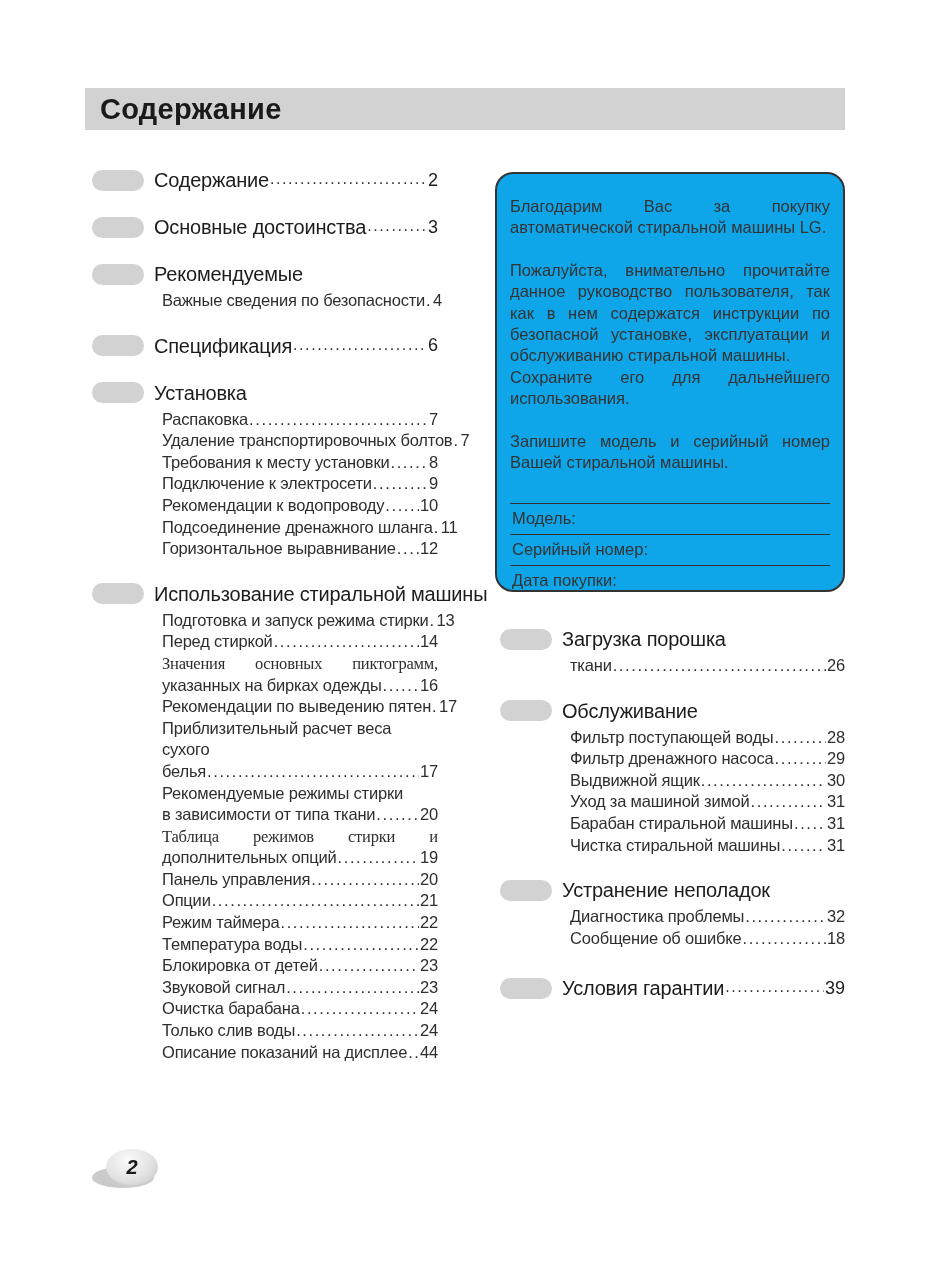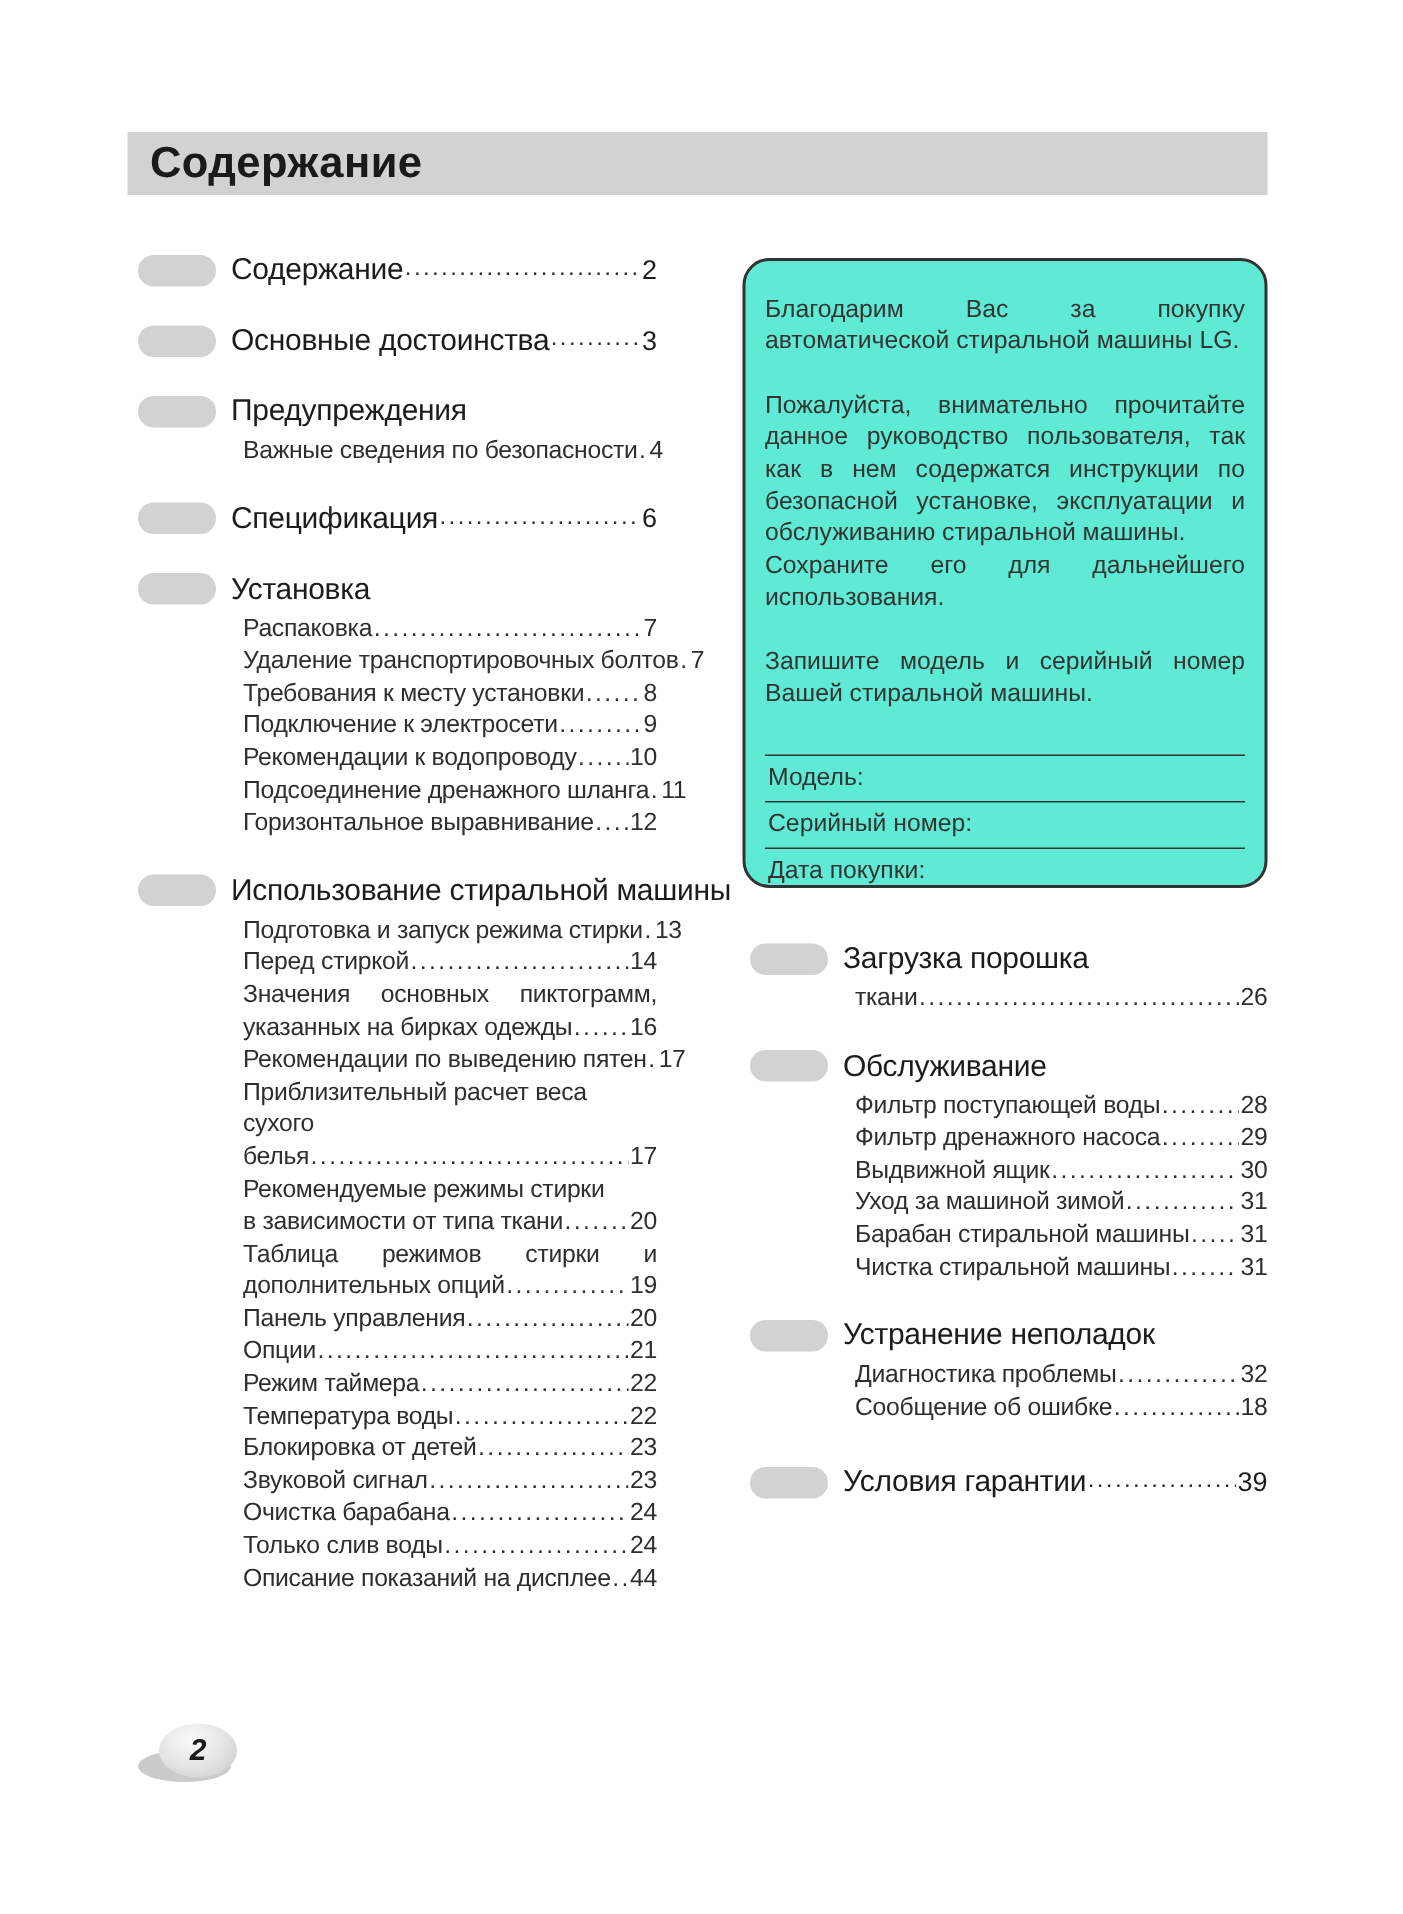--- a/index.html
+++ b/index.html
@@ -47,39 +47,39 @@
     letter-spacing: -0.2px; white-space: nowrap;
   }
   .sec-head .dots { margin-bottom: 2px; }
   .sec-pg { font-size: 18px; color: #1c1c1c; }
 
   .entries { padding-left: 70px; }
   #right-sections .entries { padding-left: 70px; }
 
   .entry { font-size: 16.5px; line-height: 21.6px; color: #2e2e2e; letter-spacing: -0.2px; }
   .entry .mid { }
-  .entry .mid.justify { text-align: justify; text-align-last: justify; }
+  .entry .mid.justify { text-align: justify; text-align-last: justify; font-family: Liberation Serif, serif; }
   .last-line { display: flex; align-items: flex-start; white-space: nowrap; }
   .etext { flex: none; }
   .dots {
     flex: 1 1 auto; min-width: 6px;
     overflow: hidden; white-space: nowrap;
     margin: 0 1px;
   }
   .dots::after {
     content: "....................................................................................................................";
     letter-spacing: 1.6px; color: #2e2e2e;
   }
   .pgnum { flex: none; }
 
   
   #info-box {
     position: absolute; left: 495px; top: 172px;
     width: 350px; height: 420px; box-sizing: border-box;
-    background: #5eead4;
+    background: #0ea5e9;
     border: 2px solid #333333;
     border-radius: 18px;
     padding: 22px 13px 0 13px;
     overflow: hidden;
   }
   .box-p {
     font-size: 16.5px; line-height: 21.4px; color: #333333;
     text-align: justify; margin: 0 0 21px 0;
   }
   .box-p.no-gap { margin-bottom: 0; }
@@ -125,21 +125,21 @@
       <div class="sec-head">
         <span class="pill"></span>
         <span class="sec-title">Основные достоинства</span>
         <span class="dots"></span>
         <span class="pgnum sec-pg">3</span>
       </div>
     </div>
     <div class="section">
       <div class="sec-head">
         <span class="pill"></span>
-        <span class="sec-title">Предупреждения</span>
+        <span class="sec-title">Рекомендуемые</span>
       </div>
       <div class="entries">
         <div class="entry">
           <div class="last-line">
             <span class="etext">Важные сведения по безопасности</span>
             <span class="dots"></span>
             <span class="pgnum">4</span>
           </div>
         </div>
       </div>

